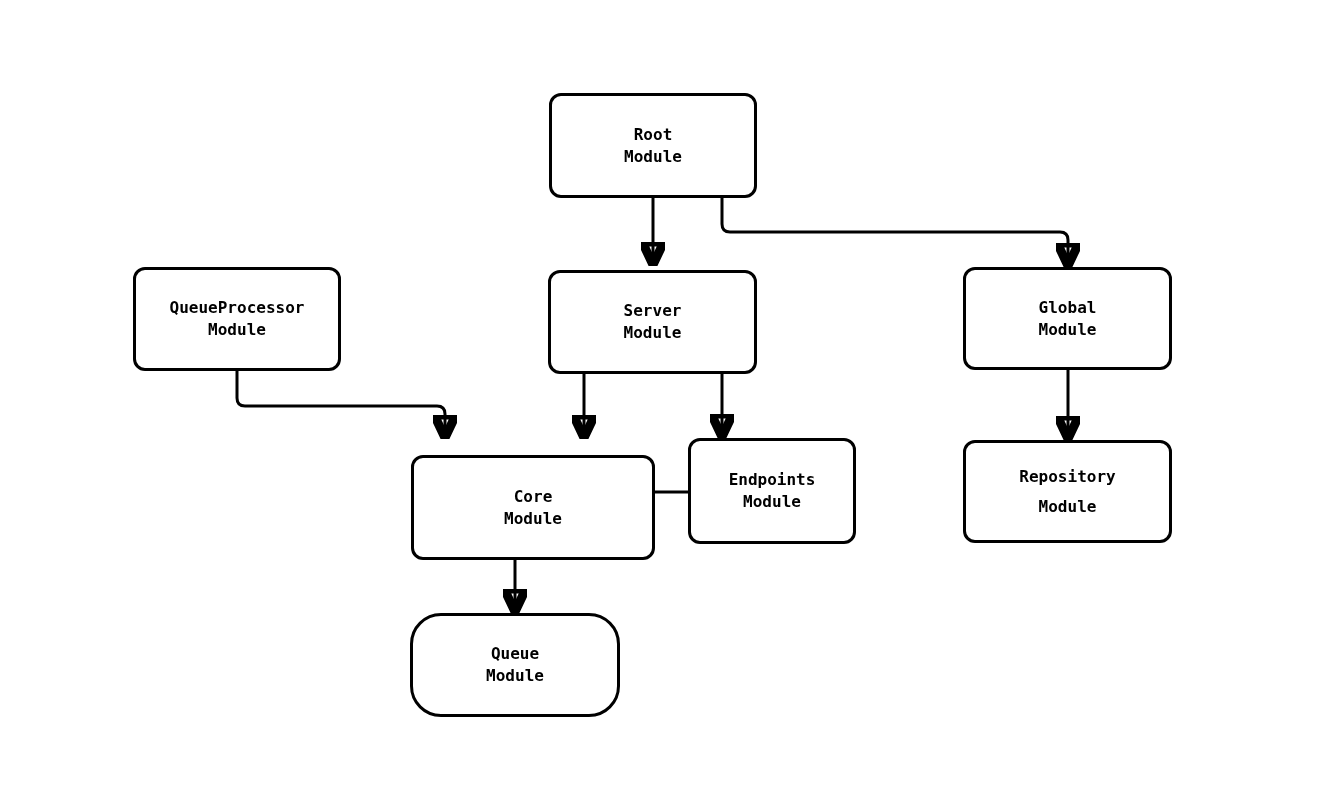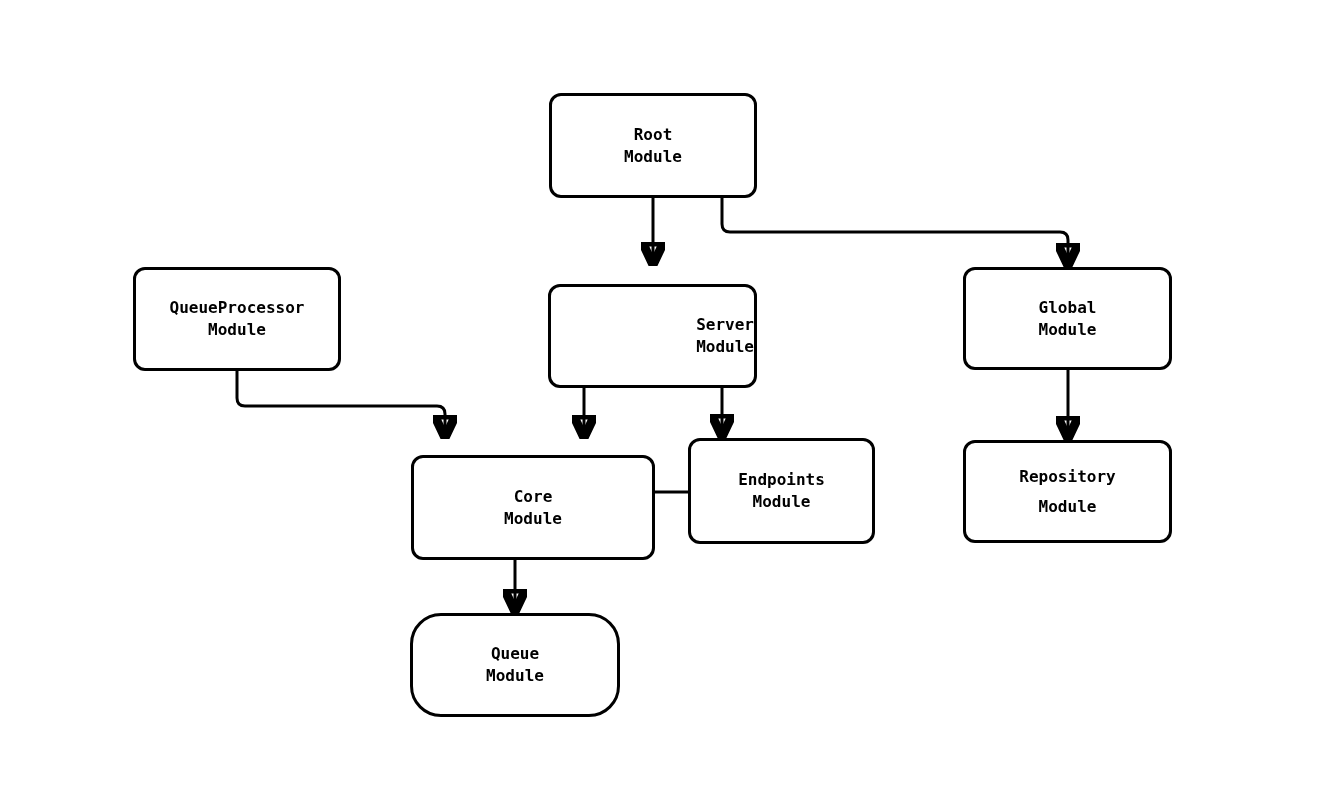--- a/index.html
+++ b/index.html
@@ -42,24 +42,24 @@
     justify-content: center;
     text-align: center;
     font-weight: bold;
     font-size: 16px;
     line-height: 22px;
     color: #000000;
   }
   
   .node-root          { left: 549px;  top: 93px;  width: 208px; height: 105px; }
   .node-queueprocessor{ left: 133px;  top: 267px; width: 208px; height: 104px; }
-  .node-server        { left: 548px;  top: 284px; width: 209px; height: 104px; align-items: flex-end; }
+  .node-server        { left: 548px;  top: 270px; width: 209px; height: 104px; }
   .node-global        { left: 963px;  top: 267px; width: 209px; height: 103px; }
   .node-core          { left: 411px;  top: 455px; width: 244px; height: 105px; align-items: center; }
-  .node-endpoints     { left: 688px;  top: 438px; width: 187px; height: 106px; }
+  .node-endpoints     { left: 688px;  top: 438px; width: 168px; height: 106px; }
   .node-repository    { left: 963px;  top: 440px; width: 209px; height: 103px; gap: 8px; }
   .node-queue         { left: 410px;  top: 613px; width: 210px; height: 104px; border-radius: 31px; }
 </style>
 </head>
 <body>
 
 <div class="canvas">
 
   <svg class="edges-layer" viewBox="0 0 1337 809" xmlns="http://www.w3.org/2000/svg">
     <defs>

